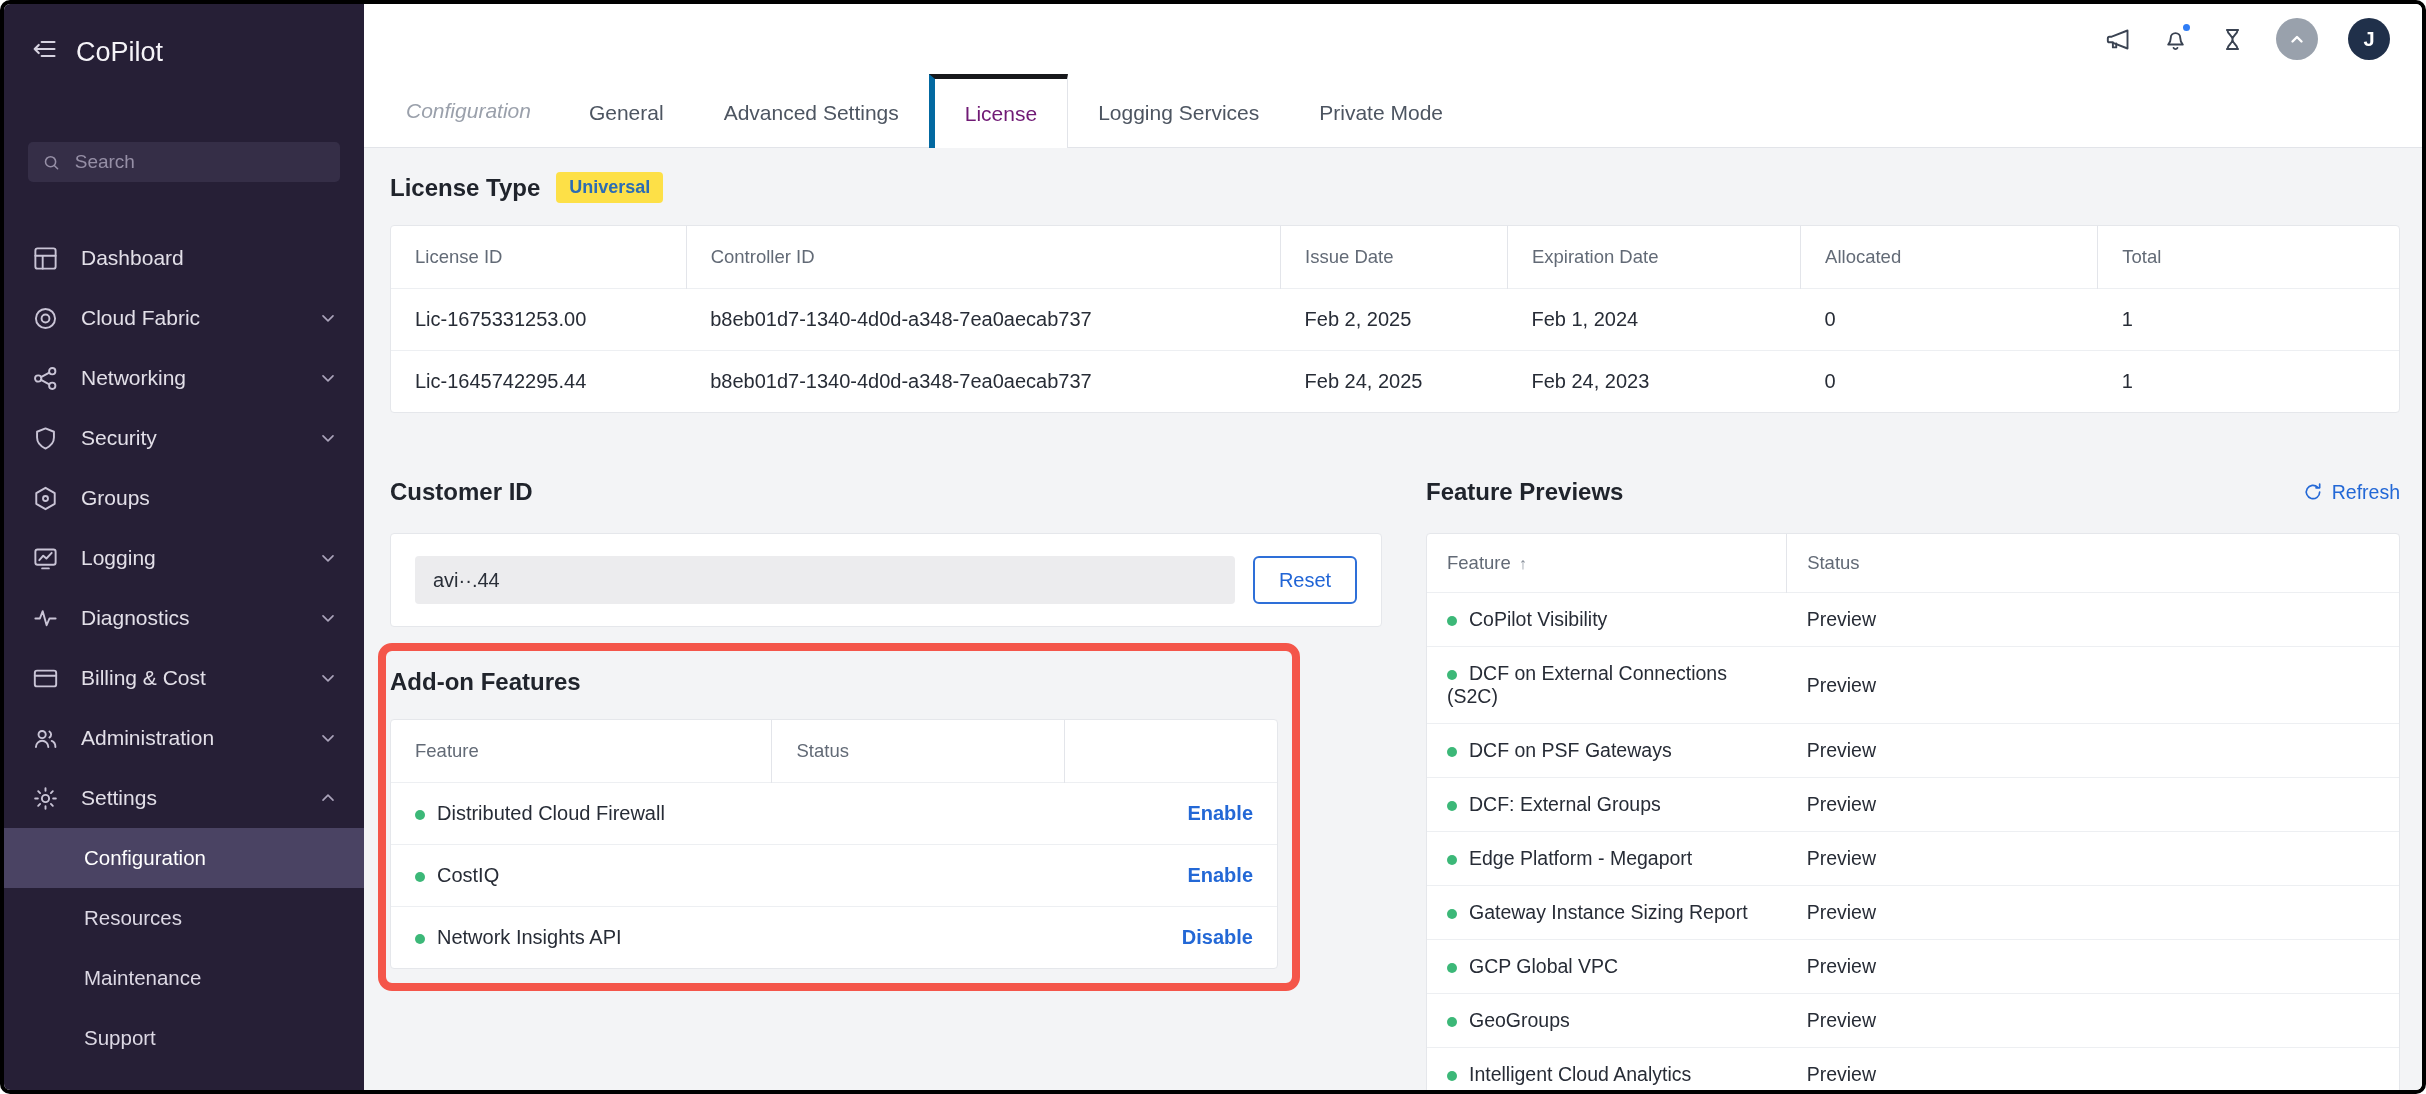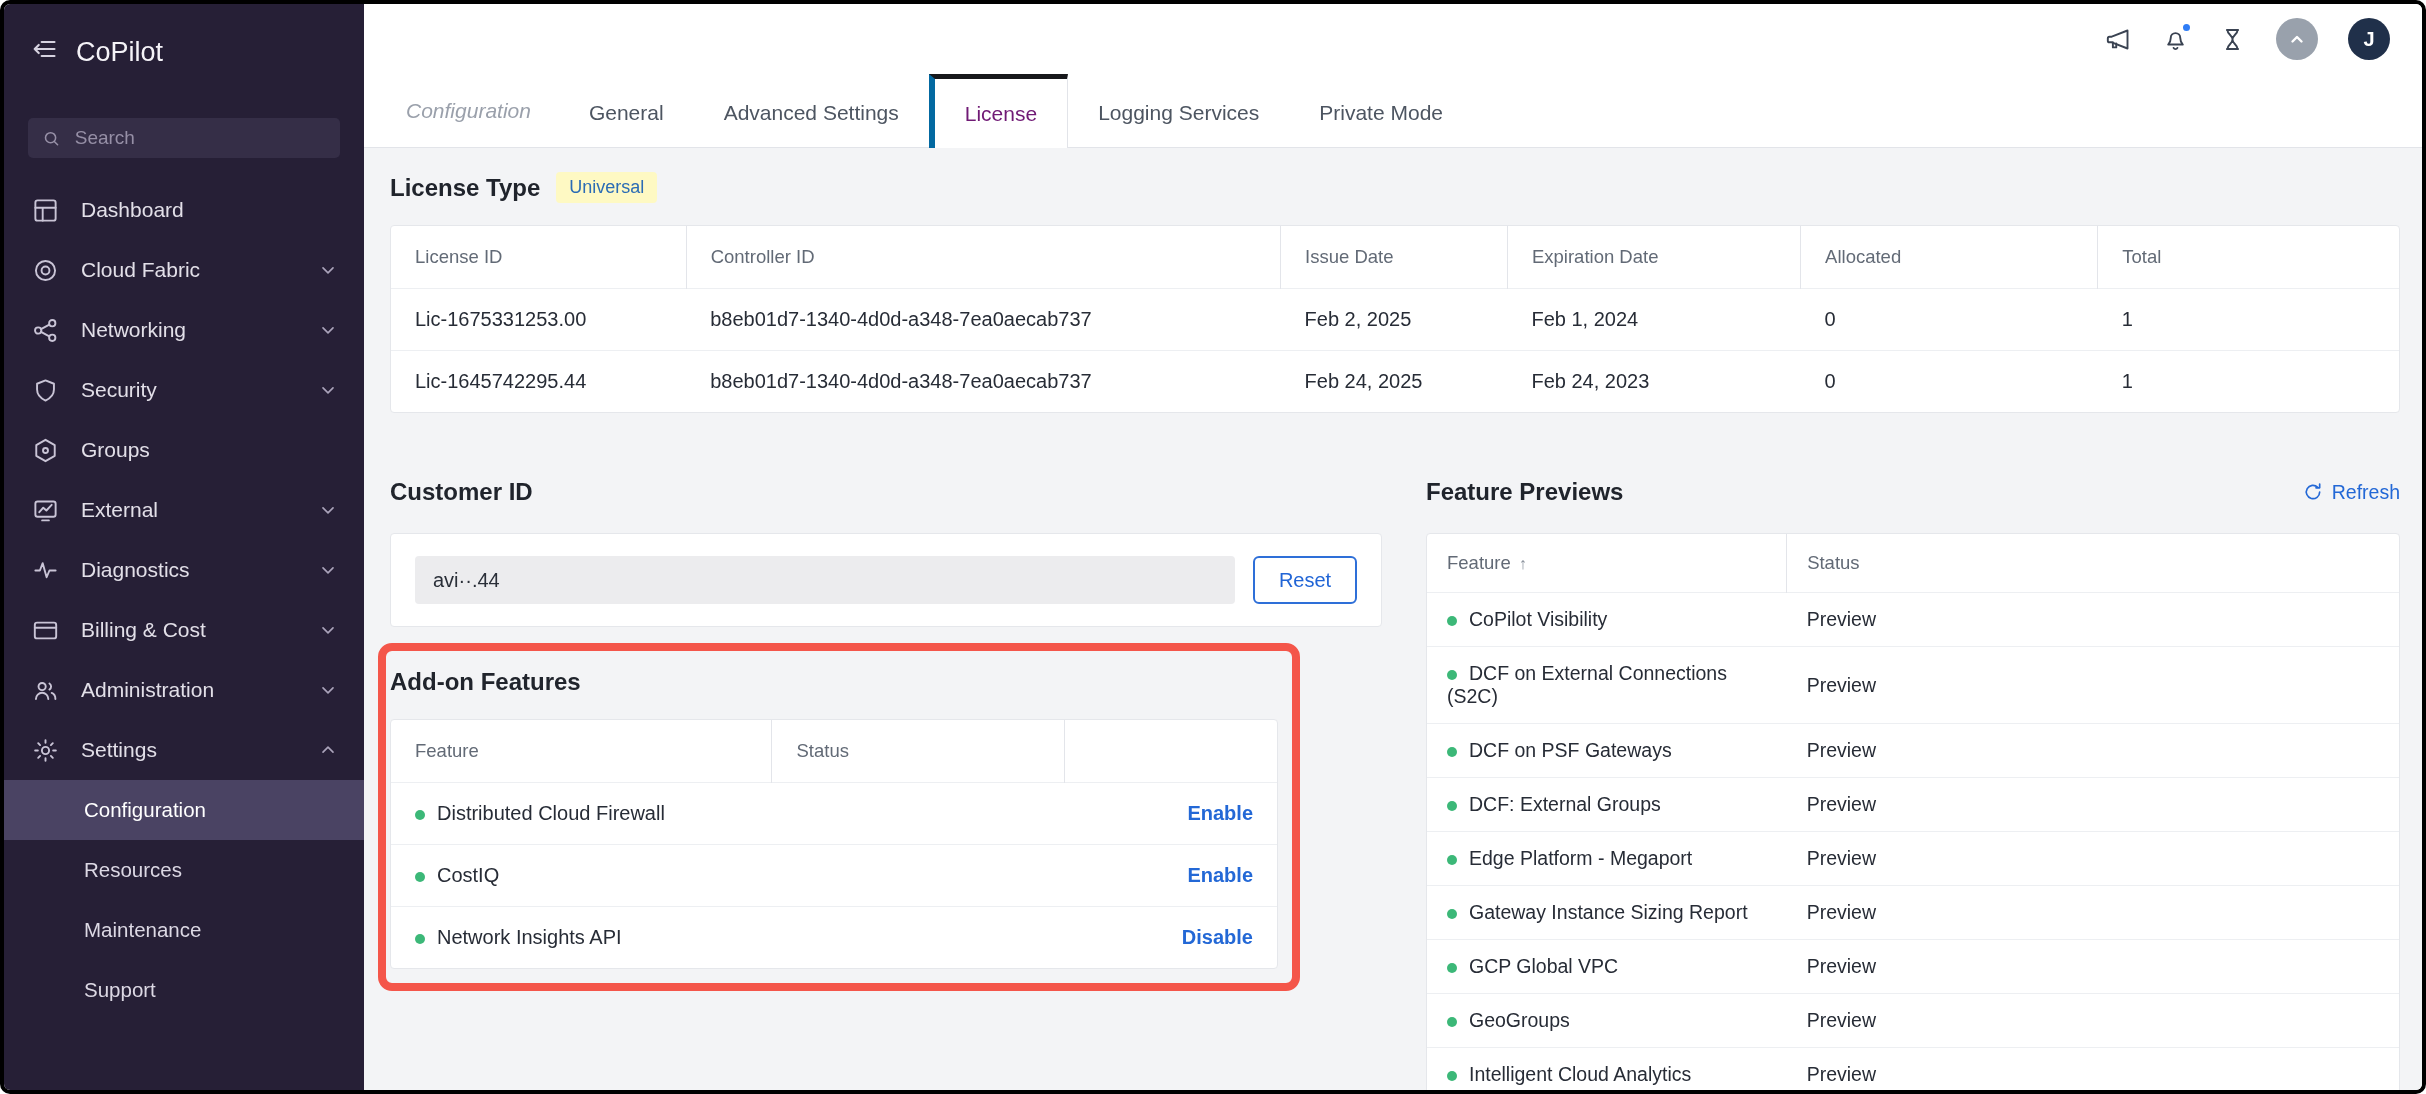--- a/index.html
+++ b/index.html
@@ -5,21 +5,21 @@
   * { box-sizing: border-box; }
   html,body { margin:0; padding:0; background:#ffffff; }
   .frame {
     width:2426px; height:1094px;
     border:4px solid #000; border-radius:10px;
     overflow:hidden; display:flex;
     font-family:"Liberation Sans", sans-serif;
     background:#f3f4f6;
   }
   
-  .sidebar { width:360px; min-width:360px; background:#261f36; color:#e2dfe8; display:flex; flex-direction:column; }
+  .sidebar { width:360px; min-width:360px; background:#261f36; color:#e2dfe8; display:flex; flex-direction:column;gap:24px; }
   .side-header { display:flex; align-items:center; gap:18px; padding:28px 26px 0; height:68px; font-size:27px; font-weight:500; color:#f5f3f8; }
   .side-header svg { width:28px; height:28px; stroke:#d6d2e0; fill:none; stroke-width:1.8; stroke-linecap:round; stroke-linejoin:round; }
   .search-box { margin:46px 24px 0; background:#352e47; border-radius:5px; height:40px; display:flex; align-items:center; gap:12px; padding:0 14px; }
   .search-box svg { width:21px; height:21px; stroke:#968fa6; fill:none; stroke-width:2; stroke-linecap:round; }
   .search-box input { background:transparent; border:none; outline:none; color:#cfcbd9; font-size:19px; width:100%; font-family:inherit; }
   .search-box input::placeholder { color:#968fa6; }
   .nav { margin-top:22px; }
   .nav-item { height:60px; display:flex; align-items:center; padding:0 26px 0 28px; gap:22px; font-size:21px; cursor:pointer; color:#e2dfe8; }
   .nav-item .nicon { width:27px; height:27px; display:flex; }
   .nav-item .nicon svg { width:27px; height:27px; stroke:#c9c4d6; fill:none; stroke-width:1.7; stroke-linecap:round; stroke-linejoin:round; }
@@ -37,21 +37,21 @@
   .circle-up { background:#99a1ac; }
   .circle-up svg { width:24px; height:24px; stroke:#fff; fill:none; stroke-width:2.4; stroke-linecap:round; stroke-linejoin:round; }
   .avatar { background:#20304a; color:#fff; font-size:20px; font-weight:600; }
   .tabbar { background:#fff; border-bottom:1px solid #e2e4e9; display:flex; align-items:stretch; padding-left:42px; height:74px; }
   .context-label { font-style:italic; color:#9aa0ab; font-size:21px; align-self:center; margin-right:28px; }
   .tab { display:flex; align-items:center; padding:0 30px; font-size:21px; color:#4d5561; border-top:5px solid transparent; cursor:pointer; }
   .tab.active { background:#fff; color:#701a75; border-top:5px solid #17181b; border-left:6px solid #0369a1; border-right:1px solid #e2e4e9; margin-bottom:-1px; }
   .content { flex:1; padding:24px 22px 1px 26px; overflow:hidden; background:#f3f4f6; }
   .section-title { font-size:24px; font-weight:600; color:#20242c; line-height:30px; }
   .license-head { display:flex; align-items:center; gap:16px; margin-bottom:22px; }
-  .badge { background:#fef9c3; color:#2b6cb5; font-size:18px; padding:5px 13px; border-radius:4px; font-weight:400; }
+  .badge { background:#fde047; color:#2b6cb5; font-size:18px; padding:5px 13px; border-radius:4px; font-weight:700; }
   .card { background:#fff; border:1px solid #e5e7eb; border-radius:4px; overflow:hidden; }
   table.tbl { width:100%; border-collapse:collapse; }
   .tbl th { text-align:left; font-weight:400; color:#626a76; font-size:18.5px; padding:20px 24px; }
   .tbl th + th { border-left:1px solid #e3e5ea; }
   .tbl td { font-size:20px; color:#272c36; padding:19px 24px; border-top:1px solid #edeff2;margin-top:30px; }
   .two-col { display:flex; gap:24px; margin-top:64px; align-items:flex-start; }
   .left-col { width:1012px; min-width:1012px; }
   .right-col { flex:1; min-width:0; }
   .cust-card { display:flex; gap:18px; padding:22px 24px; align-items:center; width:992px; }
   .cust-input { flex:1; background:#ececee; border:none; border-radius:4px; height:48px; font-size:20px; color:#2a2f38; padding:0 18px; font-family:inherit; outline:none; }
@@ -151,21 +151,21 @@
           </span>
         <span>Groups</span>
       </div>
       <div class="nav-item">
         <span class="nicon">
             <svg viewBox="0 0 24 24">
               <rect x="3" y="4" width="18" height="13.5" rx="2"></rect>
               <path d="M6.5 13.5l3.5-4 2.8 2.5 4.7-5M9 20.8h6"></path>
             </svg>
           </span>
-        <span>External</span>
+        <span>Logging</span>
         <span class="chev">
             <svg viewBox="0 0 24 24">
               <path d="M6 9.5l6 6 6-6"></path>
             </svg>
           </span>
       </div>
       <div class="nav-item">
         <span class="nicon">
             <svg viewBox="0 0 24 24">
               <path d="M3 12h4l2.5-6.5L13 18l2.5-6H21"></path>

